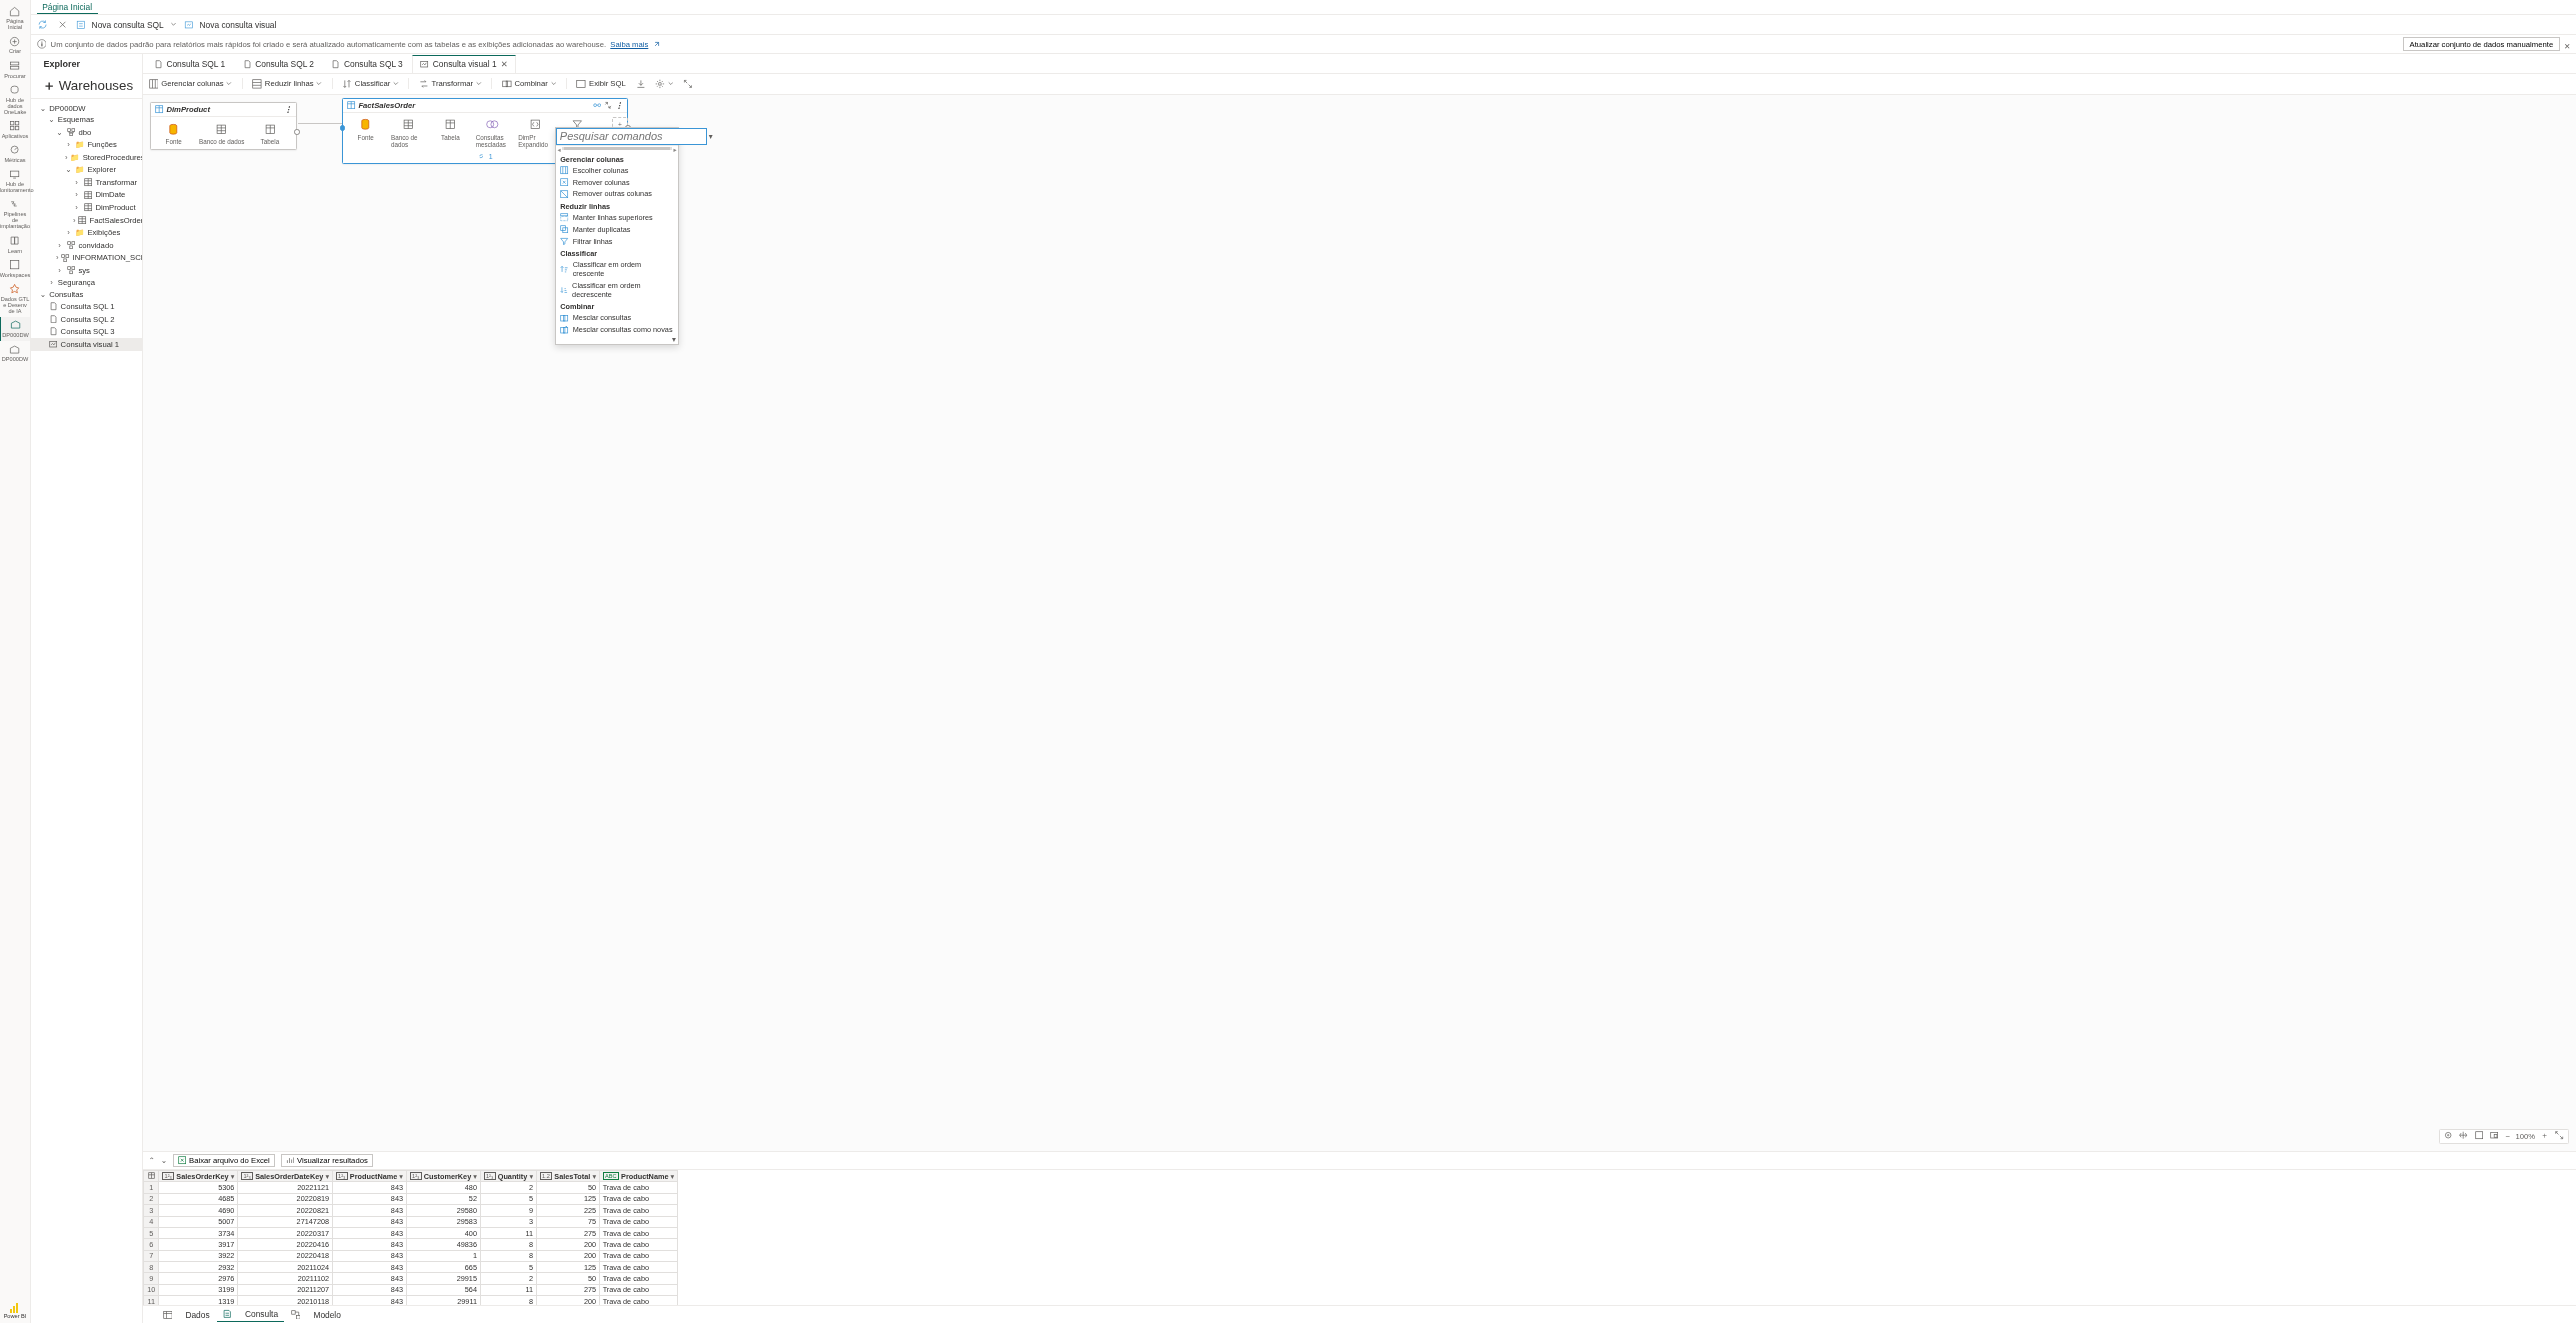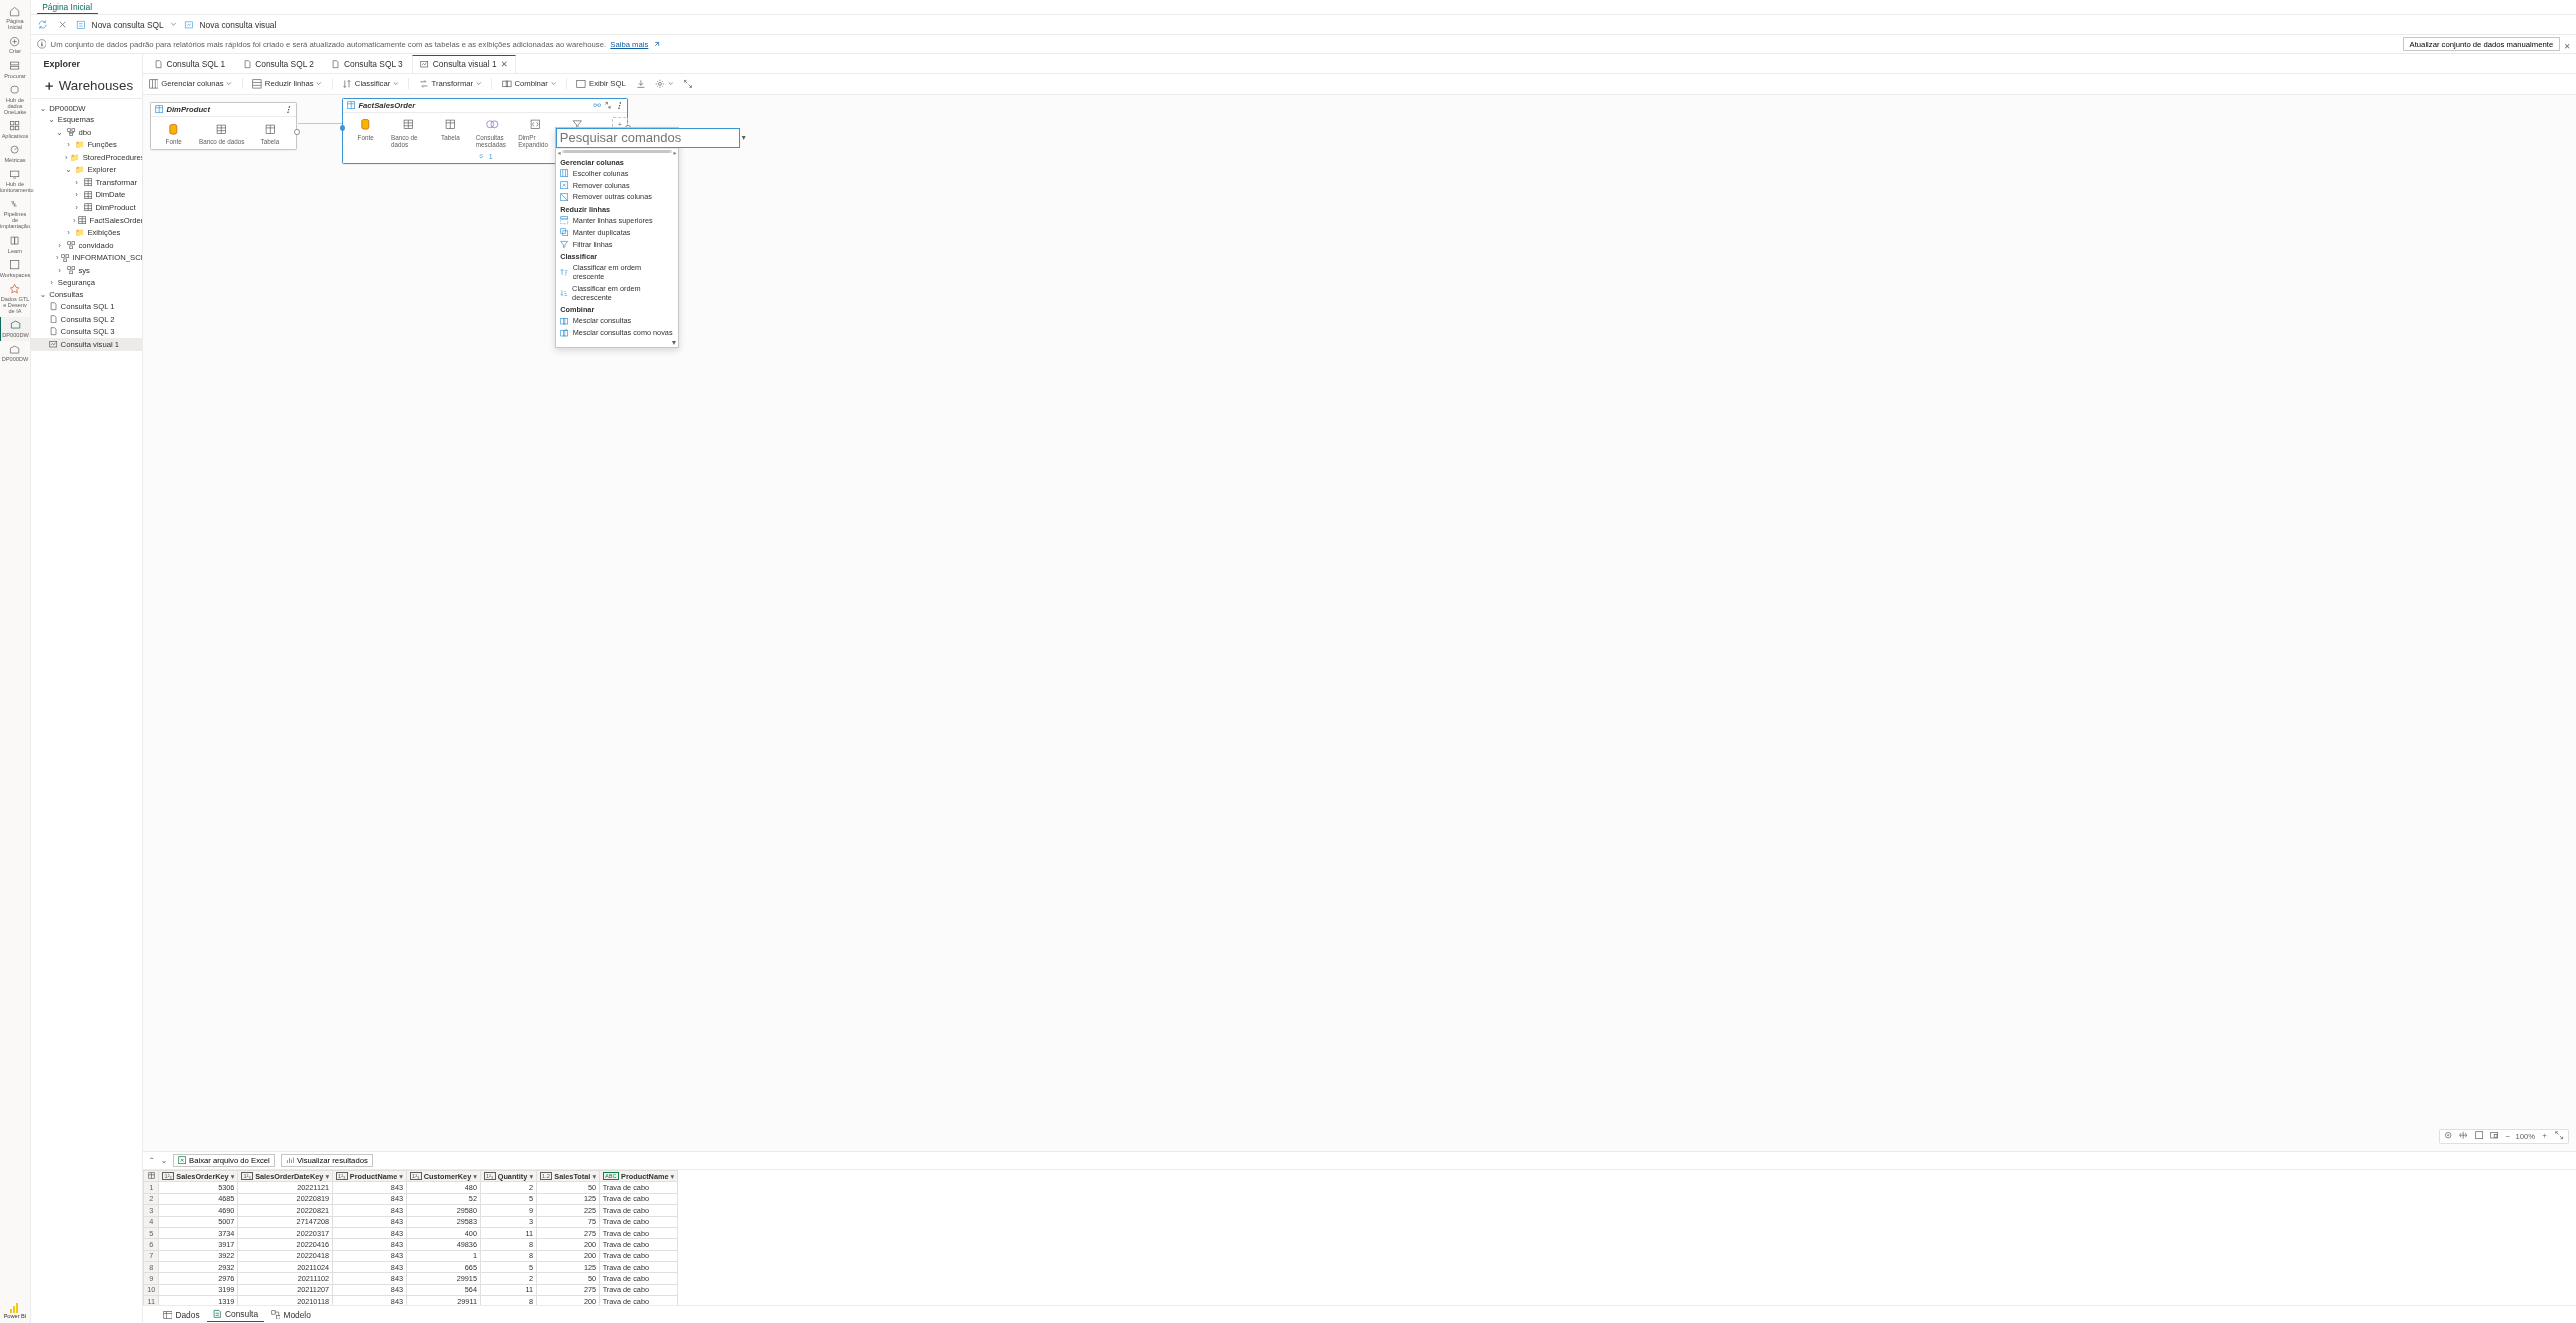--- a/index.html
+++ b/index.html
@@ -54,21 +54,21 @@
   .diag-head { display: flex; align-items: center; gap: 2.8px; padding: 2.1px 4.2px; border-bottom: 0.7px solid #edebe9; font-style: italic; font-weight: 600; font-size: 7.7px; }
   .diag-head .right { margin-left: auto; display: flex; gap: 2.8px; }
   .steps { display: flex; align-items: flex-start; padding: 4.2px 5.6px; gap: 8.4px; }
   .step { display: flex; flex-direction: column; align-items: center; gap: 1.4px; font-size: 6.3px; color: #605e5c; min-width: 34px; }
   .step .step-icon { width: 15.4px; height: 15.4px; border-radius: 1.4px; display: flex; align-items: center; justify-content: center; }
   .diag-port { position: absolute; width: 5.6px; height: 5.6px; border: 0.7px solid #8a8886; border-radius: 50%; background: #fff; }
   .badge-row { display: flex; justify-content: center; align-items: center; gap: 2.8px; padding-bottom: 2.8px; color: #3a95d6; font-size: 7px; }
   
   .cmd-menu { position: absolute; width: 124px; background: #fff; border: 0.7px solid #c8c6c4; box-shadow: 0 2.8px 7px rgba(0,0,0,.15); }
   .cmd-search { display: flex; align-items: center; border-bottom: 0.7px solid #edebe9; }
-  .cmd-search input { flex: 1; border: 0.7px solid #3a95d6; padding: 1.4px 2.8px; font-size: 13px; outline: none; }
+  .cmd-search input { flex: 1; border: 0.7px solid #3a95d6; padding: 1.4px 2.8px; font-size: 11px; font-style: italic; outline: none; }
   .cmd-nav { display: flex; justify-content: space-between; padding: 0 1.4px; color: #8a8886; font-size: 6.3px; }
   .cmd-nav .track { flex: 1; height: 2.8px; background: #e1dfdd; margin: 1.4px 1.4px; position: relative; }
   .cmd-nav .thumb { position: absolute; left: 2%; right: 2%; top: 0; bottom: 0; background: #c8c6c4; }
   .cmd-body { max-height: 182px; overflow: auto; position: relative; }
   .cmd-body::-webkit-scrollbar { width: 4.2px; }
   .cmd-body::-webkit-scrollbar-thumb { background: #c8c6c4; }
   .cmd-cat { font-weight: 600; font-size: 7.3px; padding: 2.1px 4.2px 0.7px; }
   .cmd-item { display: flex; align-items: center; gap: 4.2px; padding: 1.4px 4.2px; font-size: 7.3px; cursor: pointer; }
   .cmd-item .ci { width: 8.4px; height: 8.4px; display: inline-block; }
   
@@ -84,21 +84,21 @@
   table.grid th.row-h, table.grid td.row-h { background: #f3f2f1; text-align: center; width: 15.4px; color: #605e5c; }
   .col-name { display: flex; align-items: center; gap: 2.1px; }
   .type-badge { font-size: 5.6px; padding: 0 1.4px; border: 0.7px solid #c8c6c4; color: #605e5c; }
   .col-dd { margin-left: auto; color: #605e5c; }
   .num { text-align: right; }
   
   .zoom-ctrl { position: absolute; right: 7px; bottom: 7px; display: flex; align-items: center; gap: 4.2px; background: #fff; border: 0.7px solid #e1dfdd; padding: 1.4px 2.8px; border-radius: 1.4px; font-size: 7.7px; color: #605e5c; }
   .zoom-ctrl .zb { cursor: pointer; padding: 0 1.4px; }
   
   .bottom-tabs { height: 18px; border-top: 0.7px solid #edebe9; display: flex; align-items: center; gap: 1.4px; padding-left: 14px; }
-  .btab { display: flex; align-items: center; gap: 3px; padding: 2.1px 5.6px; font-size: 8.4px; cursor: pointer; }
+  .btab { display: flex; align-items: center; gap: 13px; padding: 2.1px 5.6px; font-size: 8.4px; cursor: pointer; }
   .btab.active { border-bottom: 1.4px solid #0c695b; }
 </style>
 </head>
 <body>
 
 <div class="app">
 
   <div class="rail">
     <div class="rail-item">
       <svg viewBox="0 0 16 16" fill="none" stroke="#605e5c">

